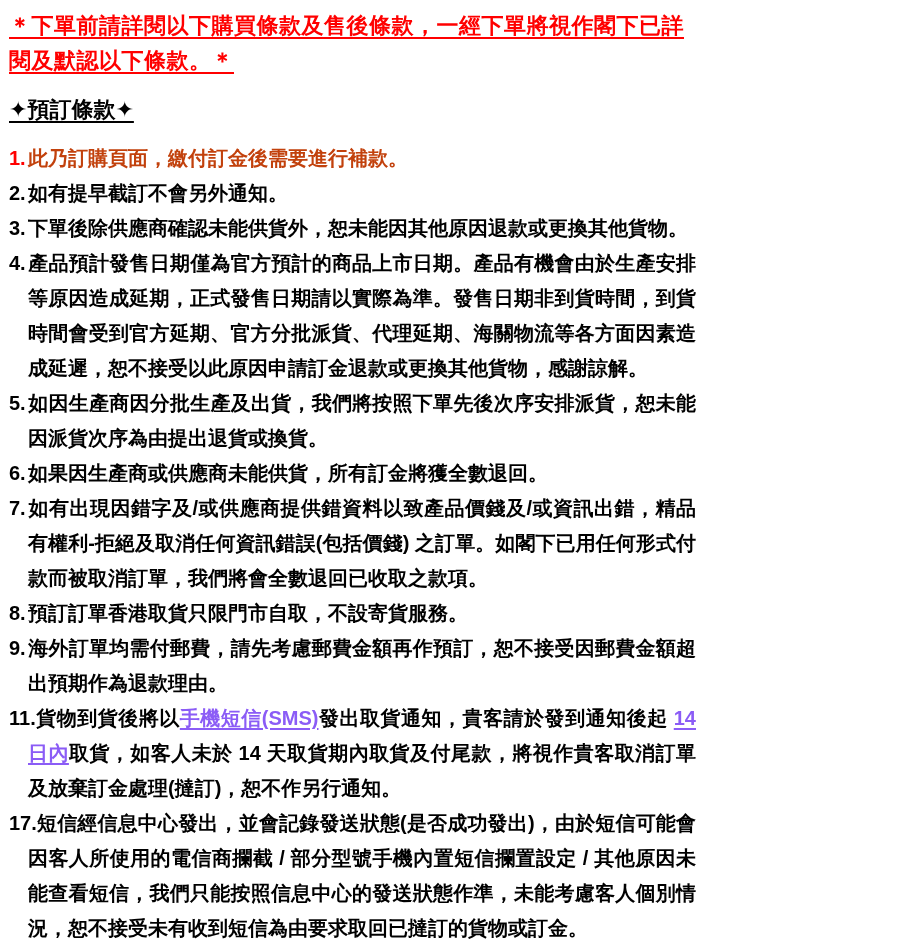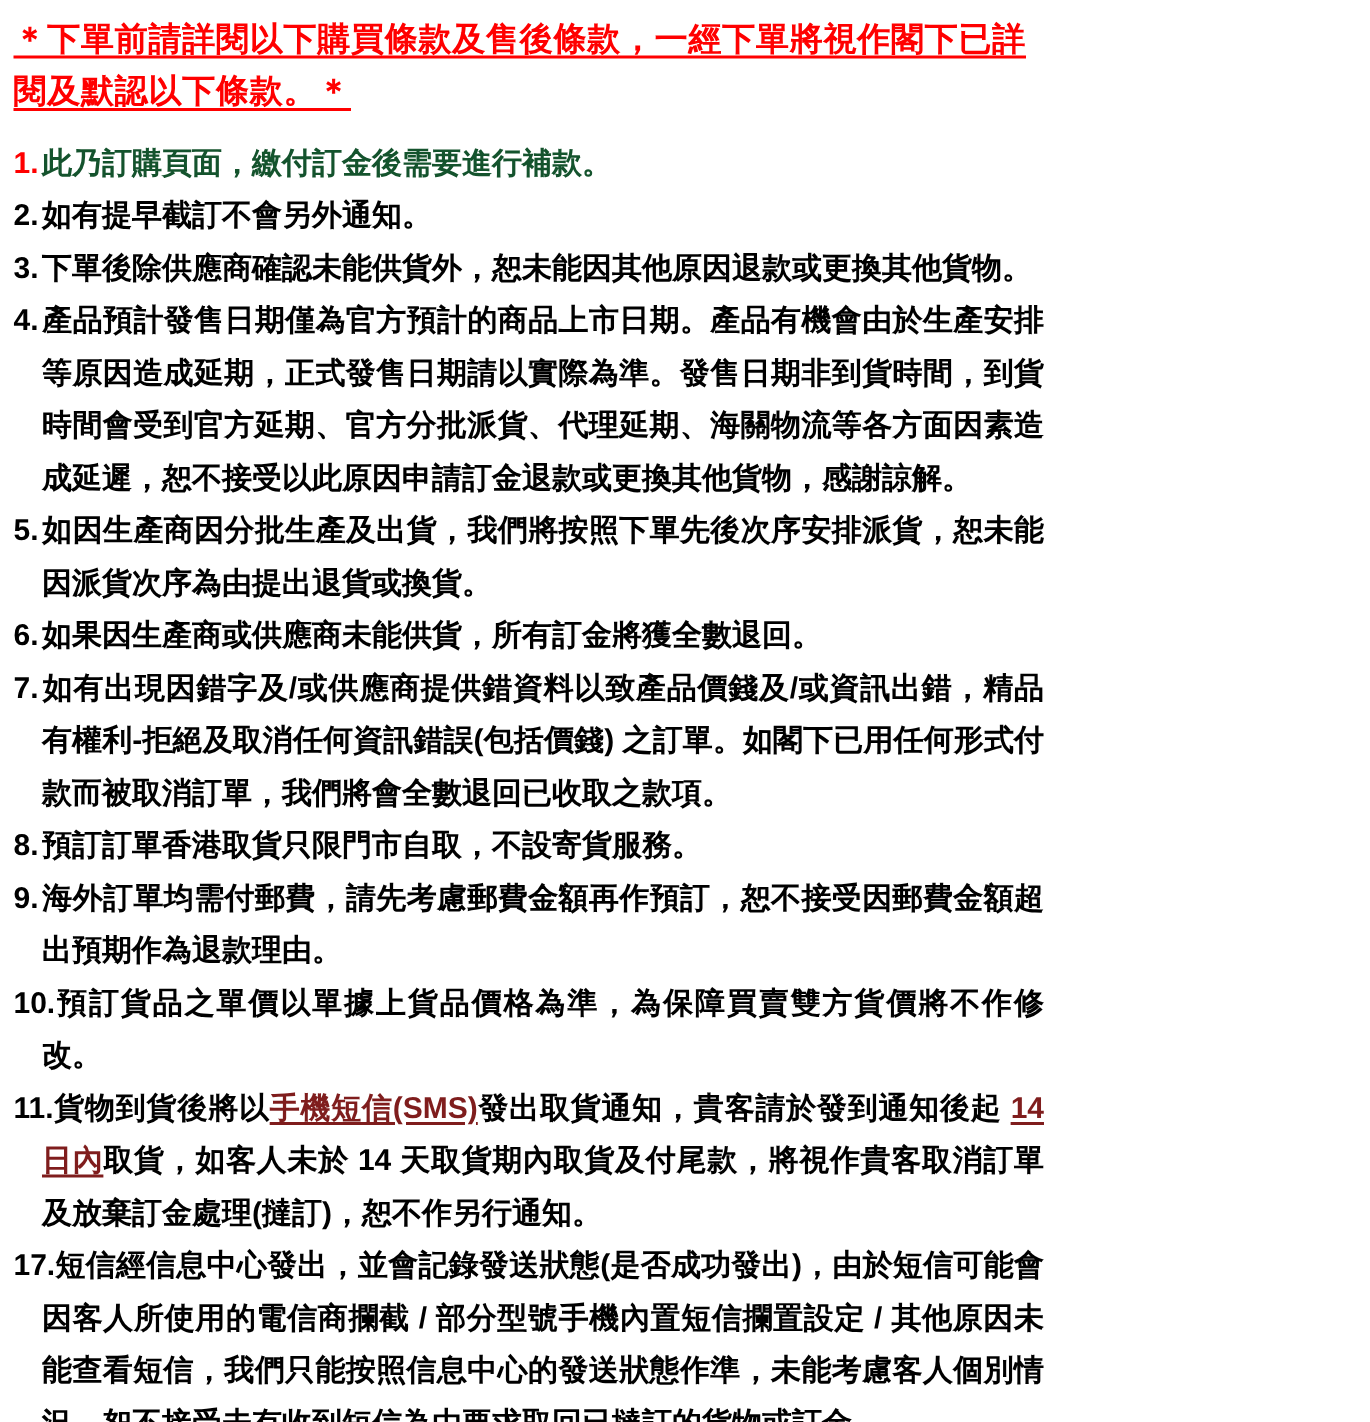--- a/index.html
+++ b/index.html
@@ -49,50 +49,50 @@
     padding-left: 19px;
     text-indent: -19px;
     text-align: justify;
   }
   li.term .num {
     display: inline-block;
     min-width: 19px;
     text-indent: 0;
   }
   .seg.normal { color: #000000; }
-  .seg.red { color: #14532d; }
+  .seg.red { color: #c2410c; }
   .num.red { color: #ff0000; }
   .seg.red-link {
-    color: #7f1d1d;
+    color: #8b5cf6;
     text-decoration: underline;
     text-underline-offset: 3px;
   }
   .seg.blue-link {
     color: #0000ee;
     text-decoration: underline;
     text-underline-offset: 3px;
     cursor: pointer;
     margin-top: 40px;
   }
 </style>
 </head>
 <body>
 
 <div class="doc">
   <p class="header-notice">＊下單前請詳閱以下購買條款及售後條款，一經下單將視作閣下已詳閱及默認以下條款。＊</p>
 
+  <p class="section-title">✦預訂條款✦</p>
 
   <ol class="terms">
       <li class="term"><span class="num red">1.</span><span class="seg red">此乃訂購頁面，繳付訂金後需要進行補款。</span></li>
       <li class="term"><span class="num normal">2.</span><span class="seg normal">如有提早截訂不會另外通知。</span></li>
       <li class="term"><span class="num normal">3.</span><span class="seg normal">下單後除供應商確認未能供貨外，恕未能因其他原因退款或更換其他貨物。</span></li>
       <li class="term"><span class="num normal">4.</span><span class="seg normal">產品預計發售日期僅為官方預計的商品上市日期。產品有機會由於生產安排等原因造成延期，正式發售日期請以實際為準。發售日期非到貨時間，到貨時間會受到官方延期、官方分批派貨、代理延期、海關物流等各方面因素造成延遲，恕不接受以此原因申請訂金退款或更換其他貨物，感謝諒解。</span></li>
       <li class="term"><span class="num normal">5.</span><span class="seg normal">如因生產商因分批生產及出貨，我們將按照下單先後次序安排派貨，恕未能因派貨次序為由提出退貨或換貨。</span></li>
       <li class="term"><span class="num normal">6.</span><span class="seg normal">如果因生產商或供應商未能供貨，所有訂金將獲全數退回。</span></li>
       <li class="term"><span class="num normal">7.</span><span class="seg normal">如有出現因錯字及/或供應商提供錯資料以致產品價錢及/或資訊出錯，精品有權利-拒絕及取消任何資訊錯誤(包括價錢) 之訂單。如閣下已用任何形式付款而被取消訂單，我們將會全數退回已收取之款項。</span></li>
       <li class="term"><span class="num normal">8.</span><span class="seg normal">預訂訂單香港取貨只限門市自取，不設寄貨服務。</span></li>
       <li class="term"><span class="num normal">9.</span><span class="seg normal">海外訂單均需付郵費，請先考慮郵費金額再作預訂，恕不接受因郵費金額超出預期作為退款理由。</span></li>
-      <li class="term"><span class="num normal">10.</span><span class="seg normal">預訂貨品之單價以單據上貨品價格為準，為保障買賣雙方貨價將不作修改。</span></li>
       <li class="term"><span class="num normal">11.</span><span class="seg normal">貨物到貨後將以</span><span class="seg red-link">手機短信(SMS)</span><span class="seg normal">發出取貨通知，貴客請於發到通知後起 </span><span class="seg red-link">14 日內</span><span class="seg normal">取貨，如客人未於 14 天取貨期內取貨及付尾款，將視作貴客取消訂單及放棄訂金處理(撻訂)，恕不作另行通知。</span></li>
       <li class="term"><span class="num normal">17.</span><span class="seg normal">短信經信息中心發出，並會記錄發送狀態(是否成功發出)，由於短信可能會因客人所使用的電信商攔截 / 部分型號手機內置短信攔置設定 / 其他原因未能查看短信，我們只能按照信息中心的發送狀態作準，未能考慮客人個別情況，恕不接受未有收到短信為由要求取回已撻訂的貨物或訂金。</span></li>
       <li class="term"><span class="num normal">12.</span><span class="seg normal">所有訂金將獲全數退回，請參閱 </span><span class="seg blue-link">網店購物須知</span><span class="seg normal"> 。</span></li>
     </ol>
 </div>
 
 </body></html>

